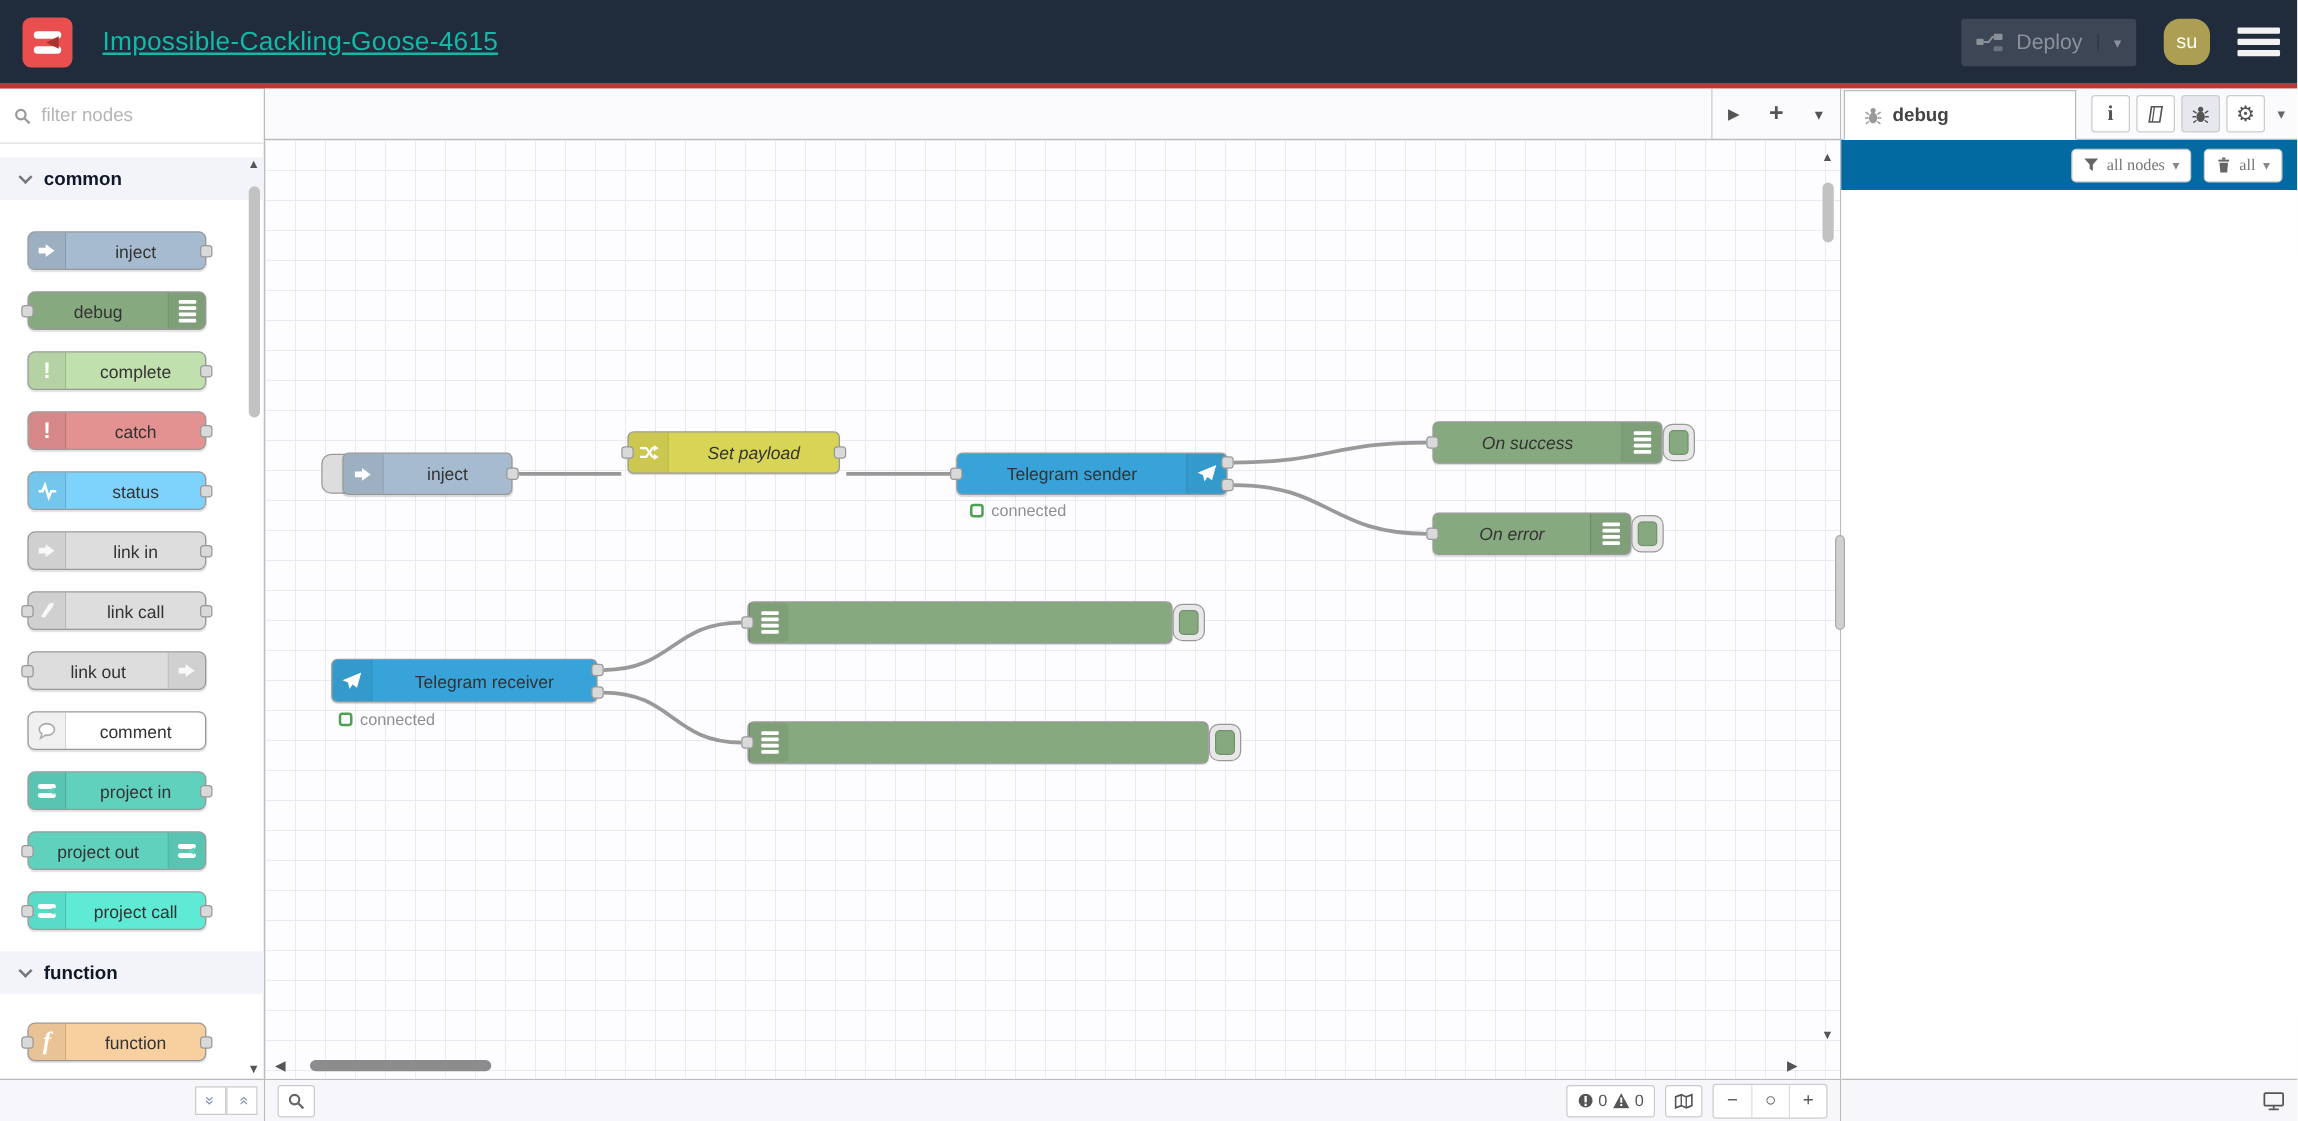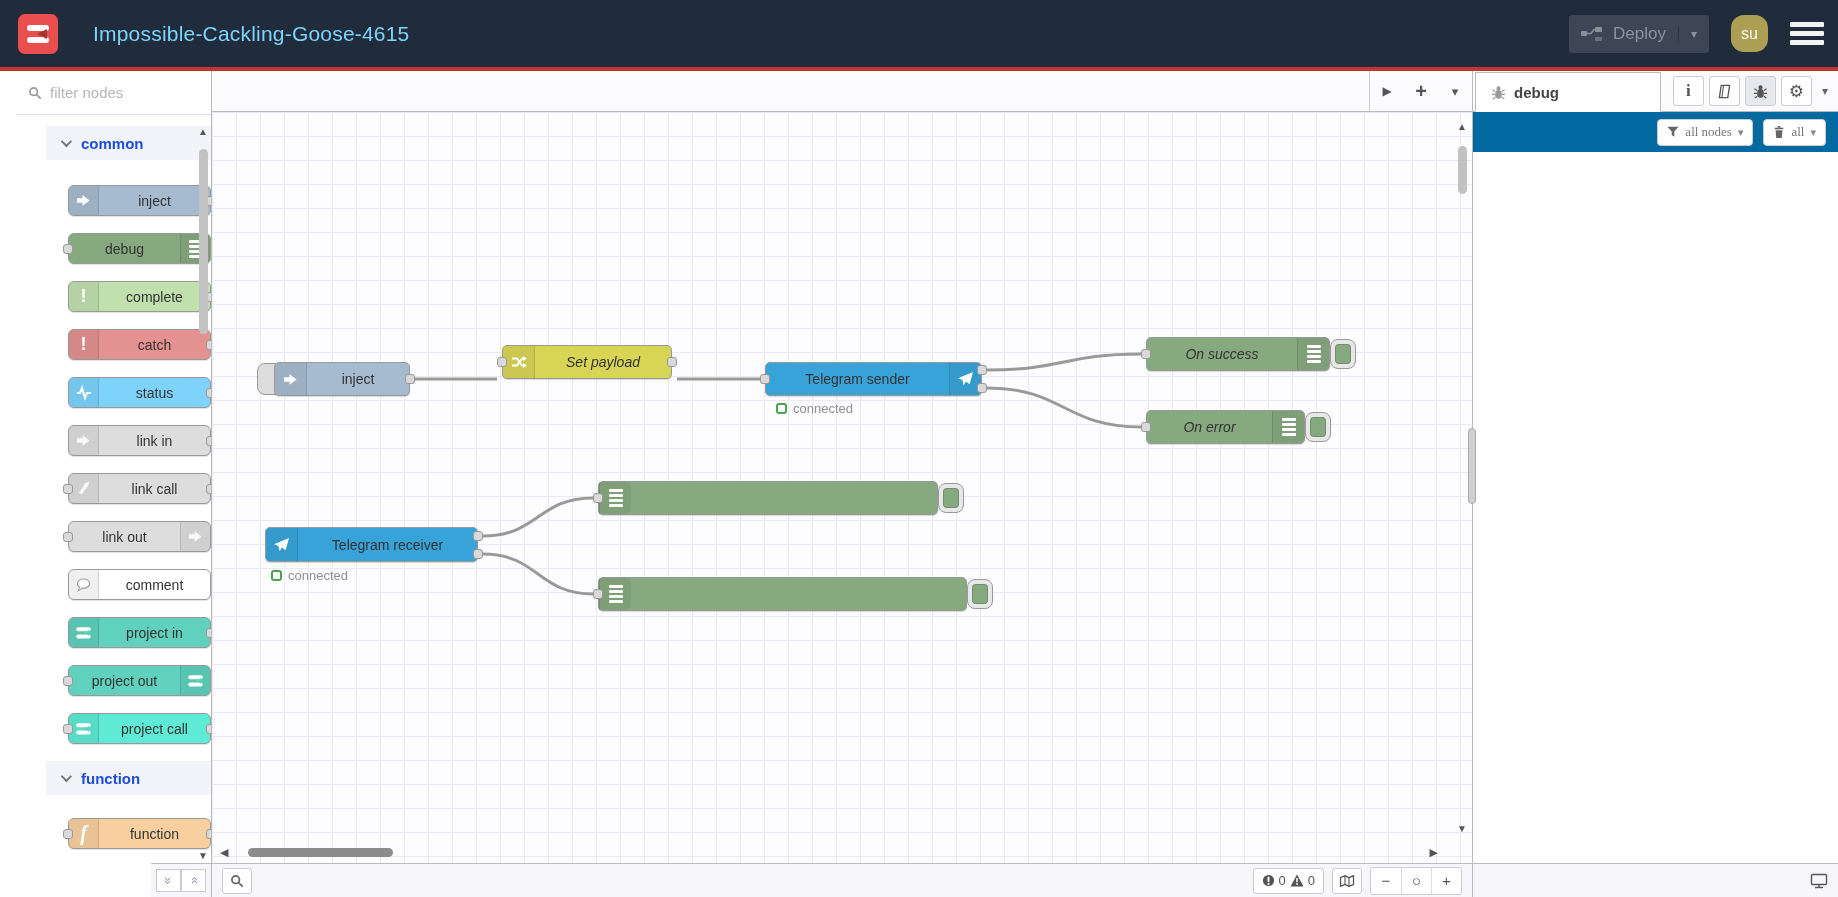--- a/index.html
+++ b/index.html
@@ -2,39 +2,39 @@
 <html><head>
 <meta charset="utf-8">
 <style>
   * { margin:0; padding:0; box-sizing:border-box; }
   body { font-family:"Liberation Sans",sans-serif; }
   .app { width:1838px; height:897px; position:relative; background:#fff; overflow:hidden; }
 
   
   .header { height:67px; background:#202b3b; display:flex; align-items:center; padding:0 14px; }
   .logo { width:40px; height:40px; background:#e94f4e; border-radius:7px; display:flex; align-items:center; justify-content:center; margin-left:4px; }
-  .app-title { color:#7dd3fc; font-size:21px; margin-left:35px; letter-spacing:.2px; }
+  .app-title { color:#14b8a6; font-size:21px; margin-left:24px; letter-spacing:.2px;text-decoration:underline; }
   .header-right { margin-left:auto; display:flex; align-items:center; gap:22px; }
   .deploy-btn { height:38px; background:#3d4654; border-radius:3px; display:flex; align-items:center; padding:0 12px; gap:10px; color:#8b929b; font-size:17px; }
   .deploy-caret { color:#8b929b; font-size:12px; padding-left:12px; border-left:1px solid rgba(0,0,0,.25); margin-left:2px; }
   .avatar { width:37px; height:37px; border-radius:13px; background:#ac9e52; color:#fdfdf2; display:flex; align-items:center; justify-content:center; font-size:16px; }
   .hamburger { width:34px; display:flex; flex-direction:column; gap:4px; cursor:pointer; }
   .hamburger span { height:5px; background:#f2f2f2; border-radius:1px; }
   .red-line { height:4px; background:#bf3730; }
 
   
   .main { display:flex; height:826px; }
 
   
-  .palette { width:212px; border-right:1px solid #bbb; display:flex; flex-direction:column; background:#fff; position:relative;align-items:flex-end; }
+  .palette { width:212px; border-right:1px solid #bbb; display:flex; flex-direction:column; background:#fff; position:relative; }
   .palette-search { height:44px; border-bottom:1px solid #ddd; display:flex; align-items:center; gap:8px; padding:0 11px; }
   .palette-search input { border:none; outline:none; font-size:15px; color:#555; width:150px; font-family:inherit; }
   .palette-search input::placeholder { color:#b5b5b5; }
   .palette-body { flex:1; overflow:hidden; padding-top:11px; }
-  .cat-header { height:34px; background:#f3f4f9; display:flex; align-items:center; gap:12px; padding:0 15px; font-weight:bold; color:#1d4ed8; font-size:15px; }
+  .cat-header { height:34px; background:#f3f4f9; display:flex; align-items:center; gap:12px; padding:0 15px; font-weight:bold; color:#0f172a; font-size:15px; }
   .chev { width:8px; height:8px; border-right:2px solid #777; border-bottom:2px solid #777; transform:rotate(45deg) translateY(-2px); }
   .cat-common { margin-bottom:25px; }
   .cat-function { margin-top:16px; margin-bottom:23px; }
   .pnode { position:relative; width:143px; height:31px; margin:0 0 17px 22px; border:1px solid #999; border-radius:6px; display:flex; font-size:14px; color:#333; cursor:pointer; box-shadow:0 1px 1px rgba(0,0,0,.12); }
   .icon-region { width:30px; background:rgba(0,0,0,.06); display:flex; align-items:center; justify-content:center; flex:none; }
   .icon-region.l { border-right:1px solid rgba(0,0,0,.12); border-radius:5px 0 0 5px; }
   .icon-region.r { border-left:1px solid rgba(0,0,0,.12); border-radius:0 5px 5px 0; }
   .plabel { flex:1; display:flex; align-items:center; justify-content:center; padding:0 4px; white-space:nowrap; }
   .port { position:absolute; width:10px; height:10px; background:#d9d9d9; border:1px solid #999; border-radius:3px; top:50%; transform:translateY(-50%); }
   .port.in { left:-6px; } .port.out { right:-6px; }

